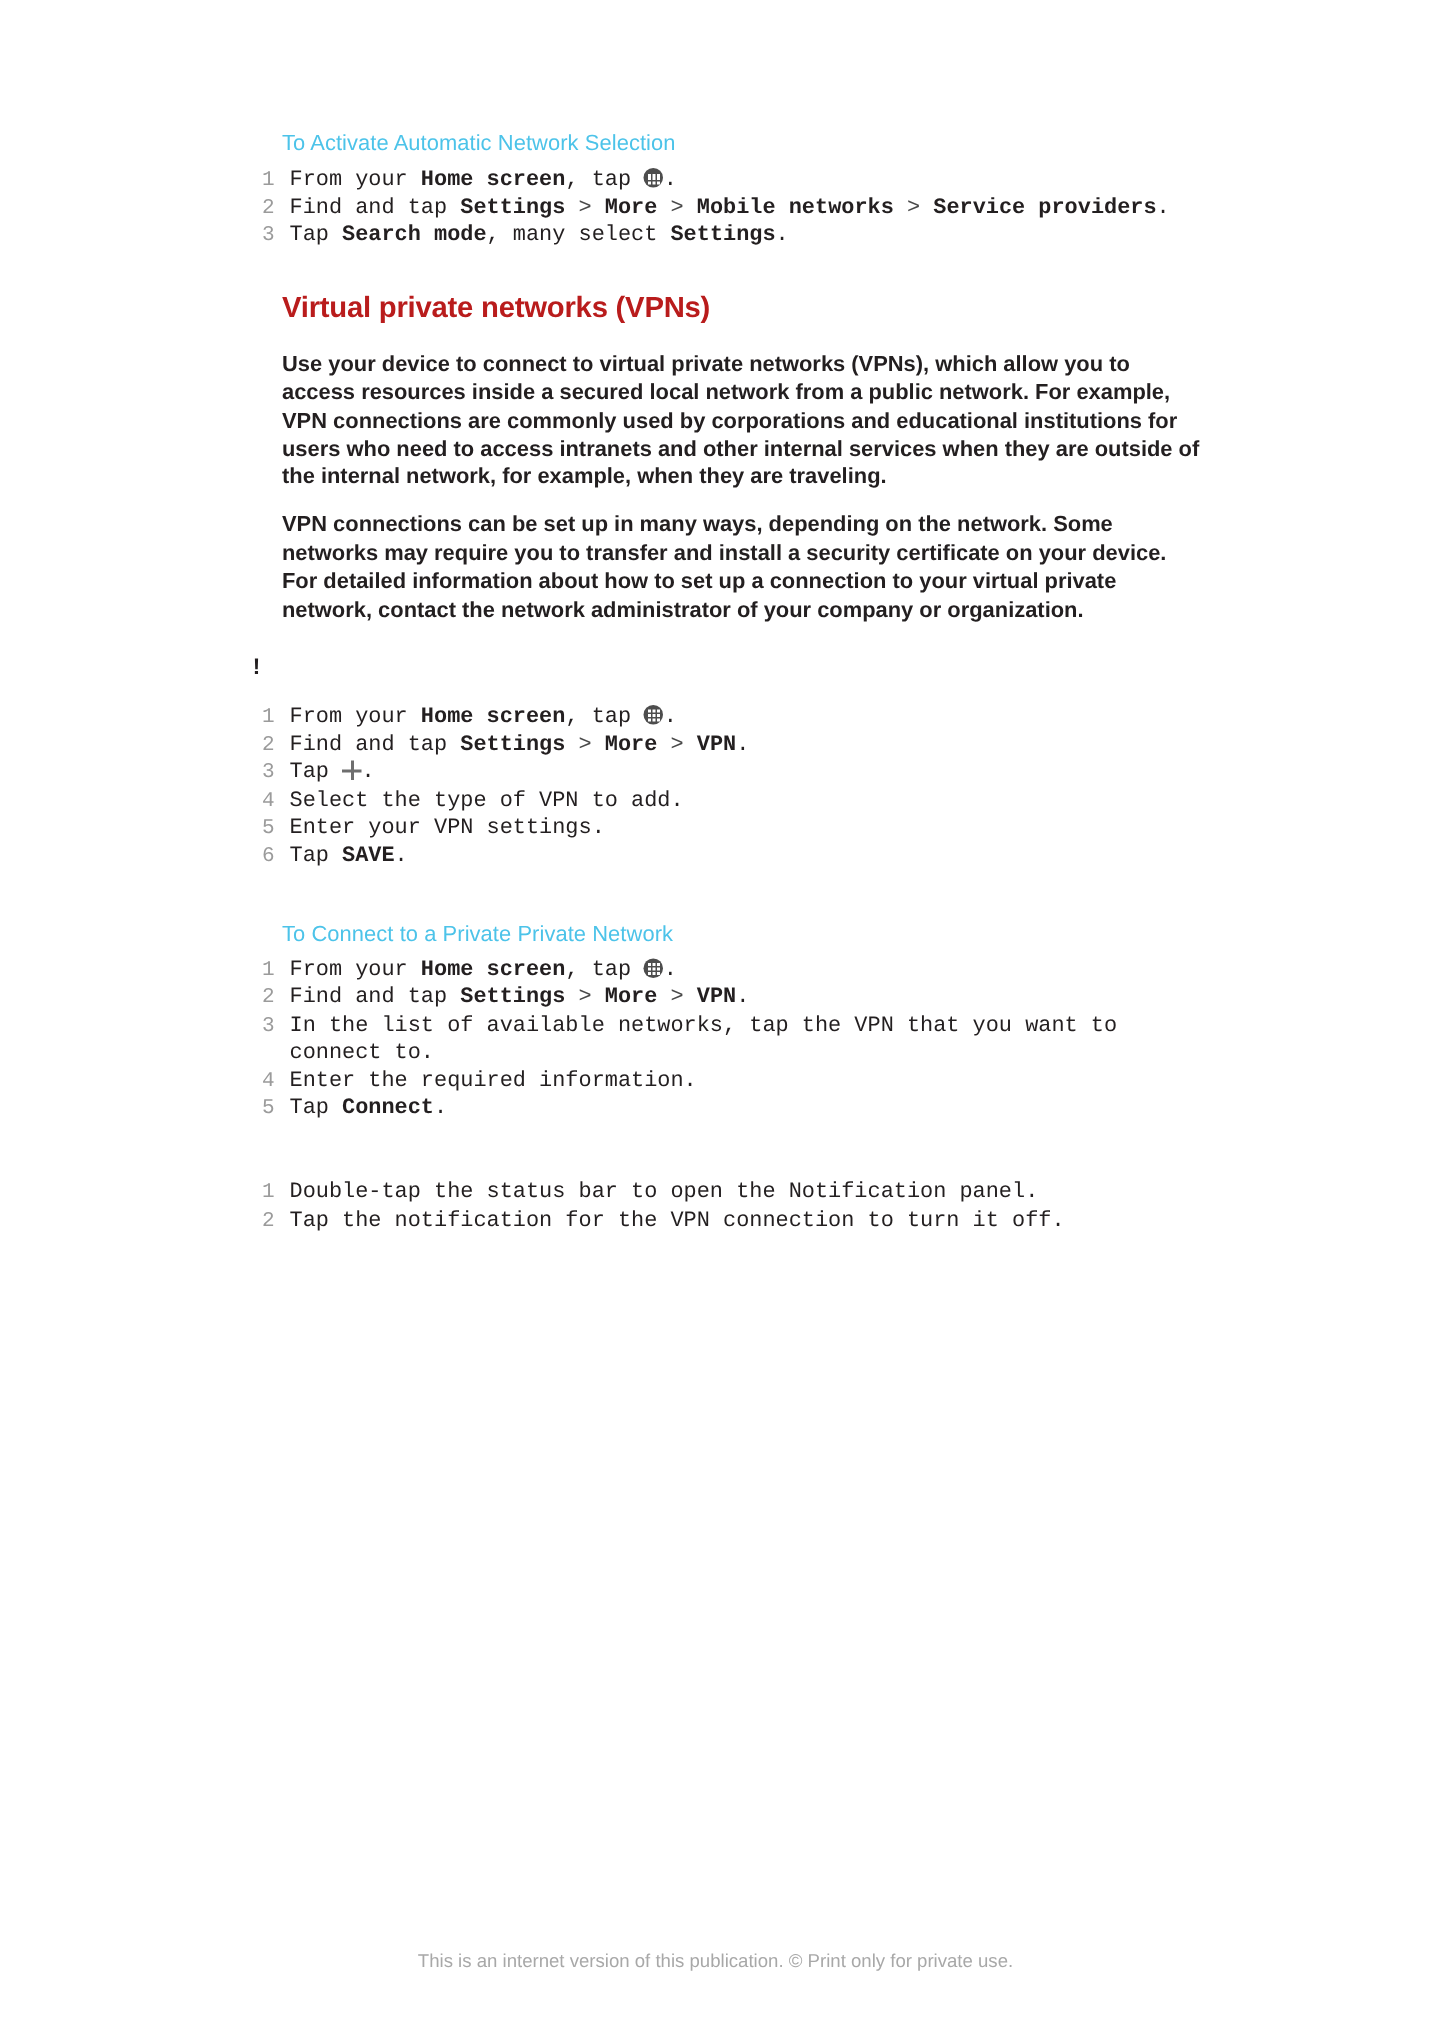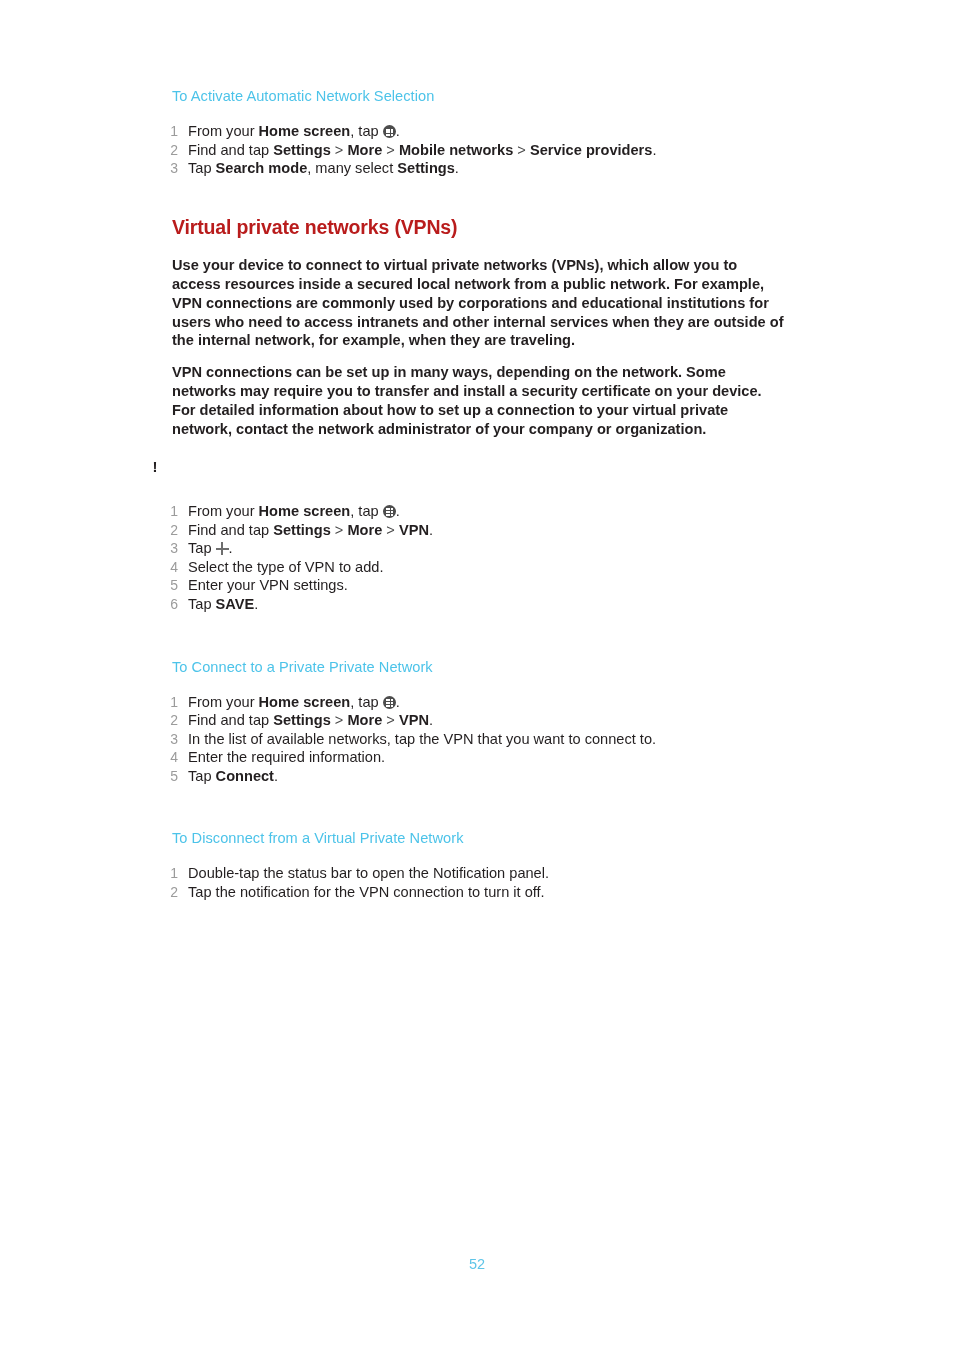--- a/index.html
+++ b/index.html
@@ -18,21 +18,21 @@
 
   .page {
     position: relative;
     width: 954px;
     height: 1350px;
   }
 
   
   .content {
     position: absolute;
-    left: 172px;
+    left: 188px;
     top: 86px;
     width: 614px;
   }
 
   
   .sub-heading {
     color: #4cc3e9;
     font-size: 14.6px;
     font-weight: normal;
     line-height: 20px;
@@ -45,23 +45,24 @@
     font-size: 19.5px;
     font-weight: bold;
     line-height: 26px;
     margin: 0;
     letter-spacing: -0.15px;
   }
 
   
   ol.steps {
     list-style: none;
-    margin: 16px;
+    margin: 5px;
     padding: 0;
     counter-reset: stepnum;
+    font-family: Liberation Mono, monospace;
   }
   ol.steps > li {
     position: relative;
     counter-increment: stepnum;
     font-size: 14.6px;
     line-height: 18.6px;
     padding-left: 0;
     color: #231f20;
   }
   ol.steps > li::before {
@@ -227,24 +228,23 @@
     <ol class="steps">
         <li><span>From your </span><span class="b">Home screen</span><span>, tap </span><span class="appdrawer-icon"><i></i><i></i><i></i><i></i><i></i><i></i><i></i><i></i><i></i></span><span>.</span></li>
         <li><span>Find and tap </span><span class="b">Settings</span><span class="sep"> &gt; </span><span class="b">More</span><span class="sep"> &gt; </span><span class="b">VPN</span><span>.</span></li>
         <li><span>In the list of available networks, tap the VPN that you want to connect to.</span></li>
         <li><span>Enter the required information.</span></li>
         <li><span>Tap </span><span class="b">Connect</span><span>.</span></li>
       </ol>
 
     <div class="gap-subsec"></div>
 
-    <h3 class="sub-heading">To Disconnect from a Virtual Private Network</h3>
     <ol class="steps">
         <li><span>Double-tap the status bar to open the Notification panel.</span></li>
         <li><span>Tap the notification for the VPN connection to turn it off.</span></li>
       </ol>
 
   </div>
 
-  <div class="page-number">52</div>
-
+
+  <div class="footer-note">This is an internet version of this publication. © Print only for private use.</div>
 
 </div>
 
 </body></html>

